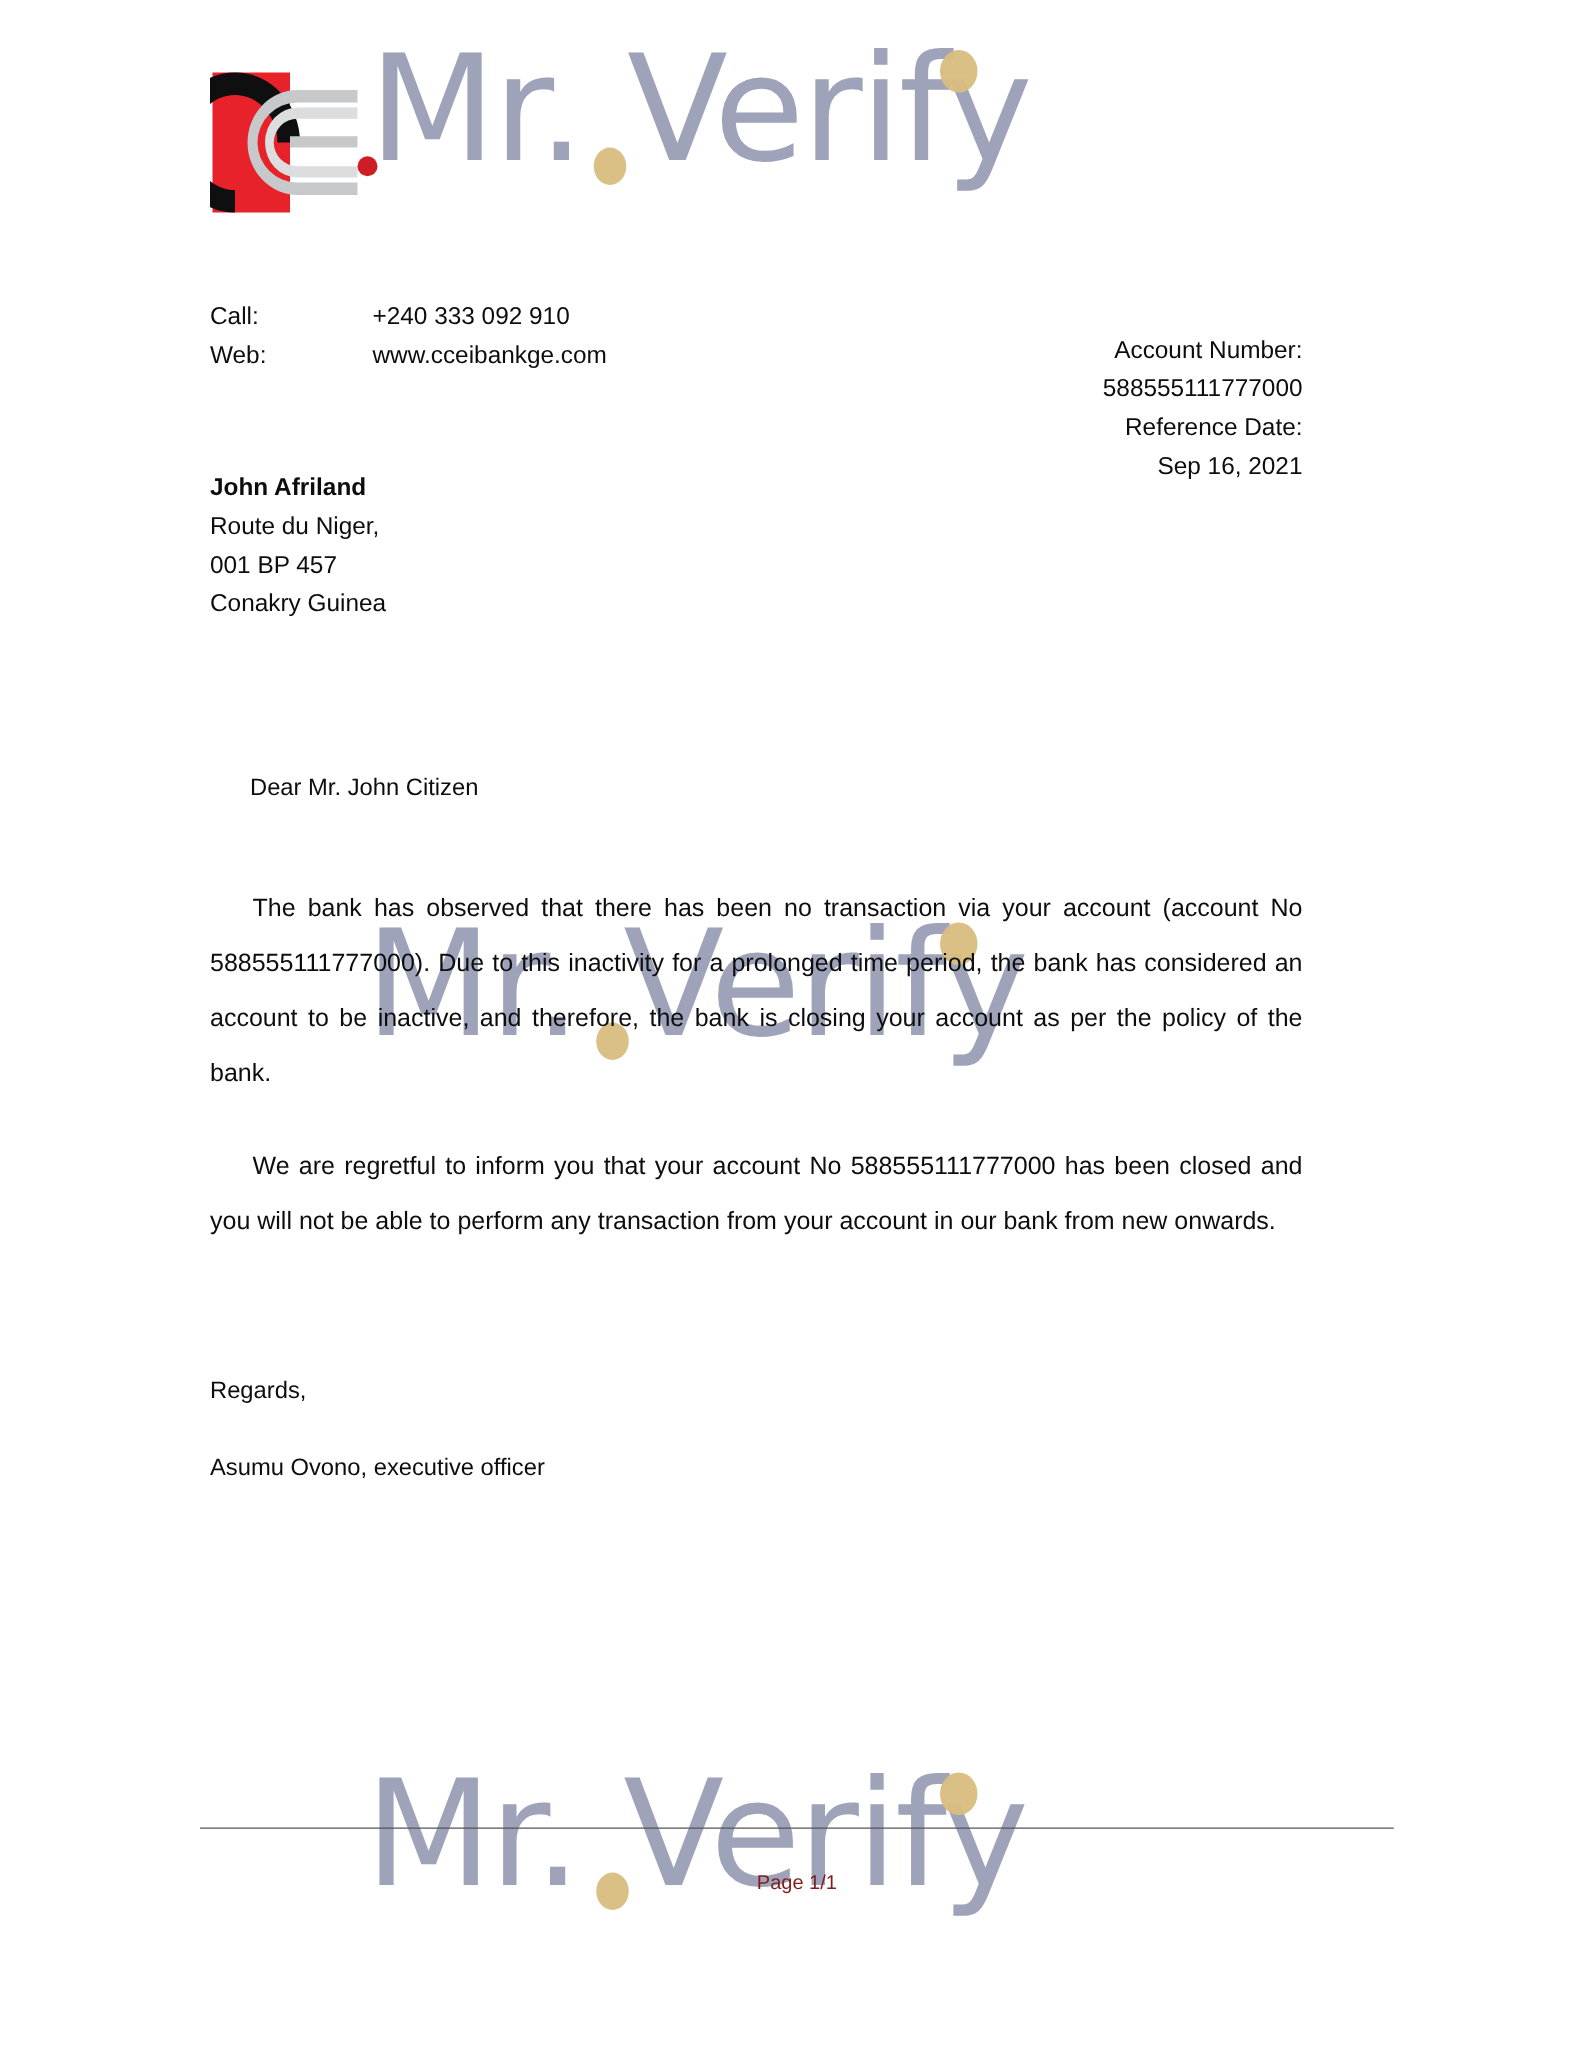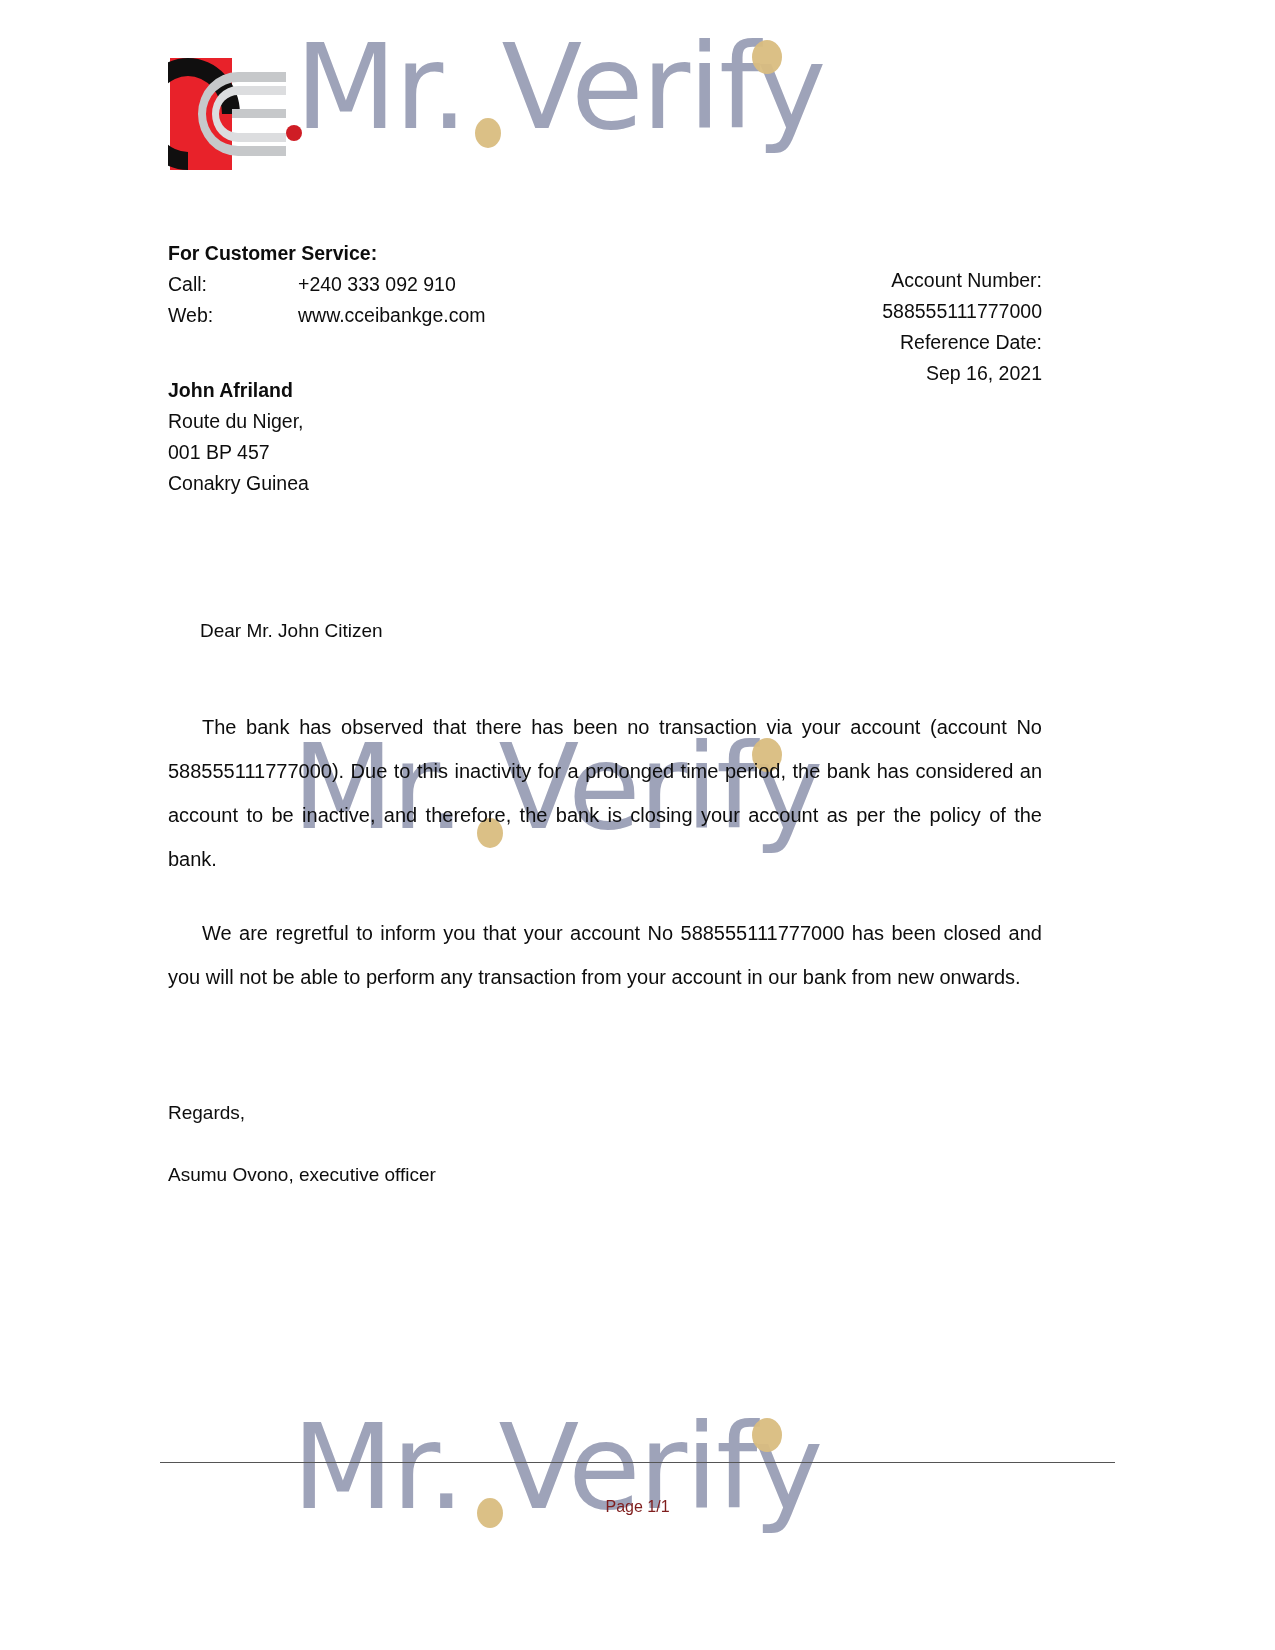--- a/index.html
+++ b/index.html
@@ -199,21 +199,20 @@
           <path d="M72 60 a52 56 0 1 0 -52 56 l0 -18 a34 38 0 1 1 34 -38 z" fill="#100f0f"></path>
           <path d="M30 60 a40 42 0 0 1 40 -42 l48 0 0 10 -48 0 a32 32 0 0 0 0 64 l48 0 0 10 -48 0 a40 42 0 0 1 -40 -42 z" fill="#c6c8ca"></path>
           <path d="M44 60 a26 28 0 0 1 26 -28 l48 0 0 9 -48 0 a19 19 0 0 0 0 38 l48 0 0 9 -48 0 a26 28 0 0 1 -26 -28 z" fill="#dcdddf"></path>
           <rect x="64" y="55" width="54" height="9" fill="#c6c8ca"></rect>
           <circle cx="126" cy="79" r="8" fill="#cf1d25"></circle>
         </svg>
       </div>
     </div>
 
     <div class="cs-block">
-      <div class="cs-title">For Customer Service:</div>
       <div class="cs-row">
         <span class="cs-label">Call:</span>
         <span class="cs-value">+240 333 092 910</span>
       </div>
       <div class="cs-row">
         <span class="cs-label">Web:</span>
         <span class="cs-value">www.cceibankge.com</span>
       </div>
     </div>
 

